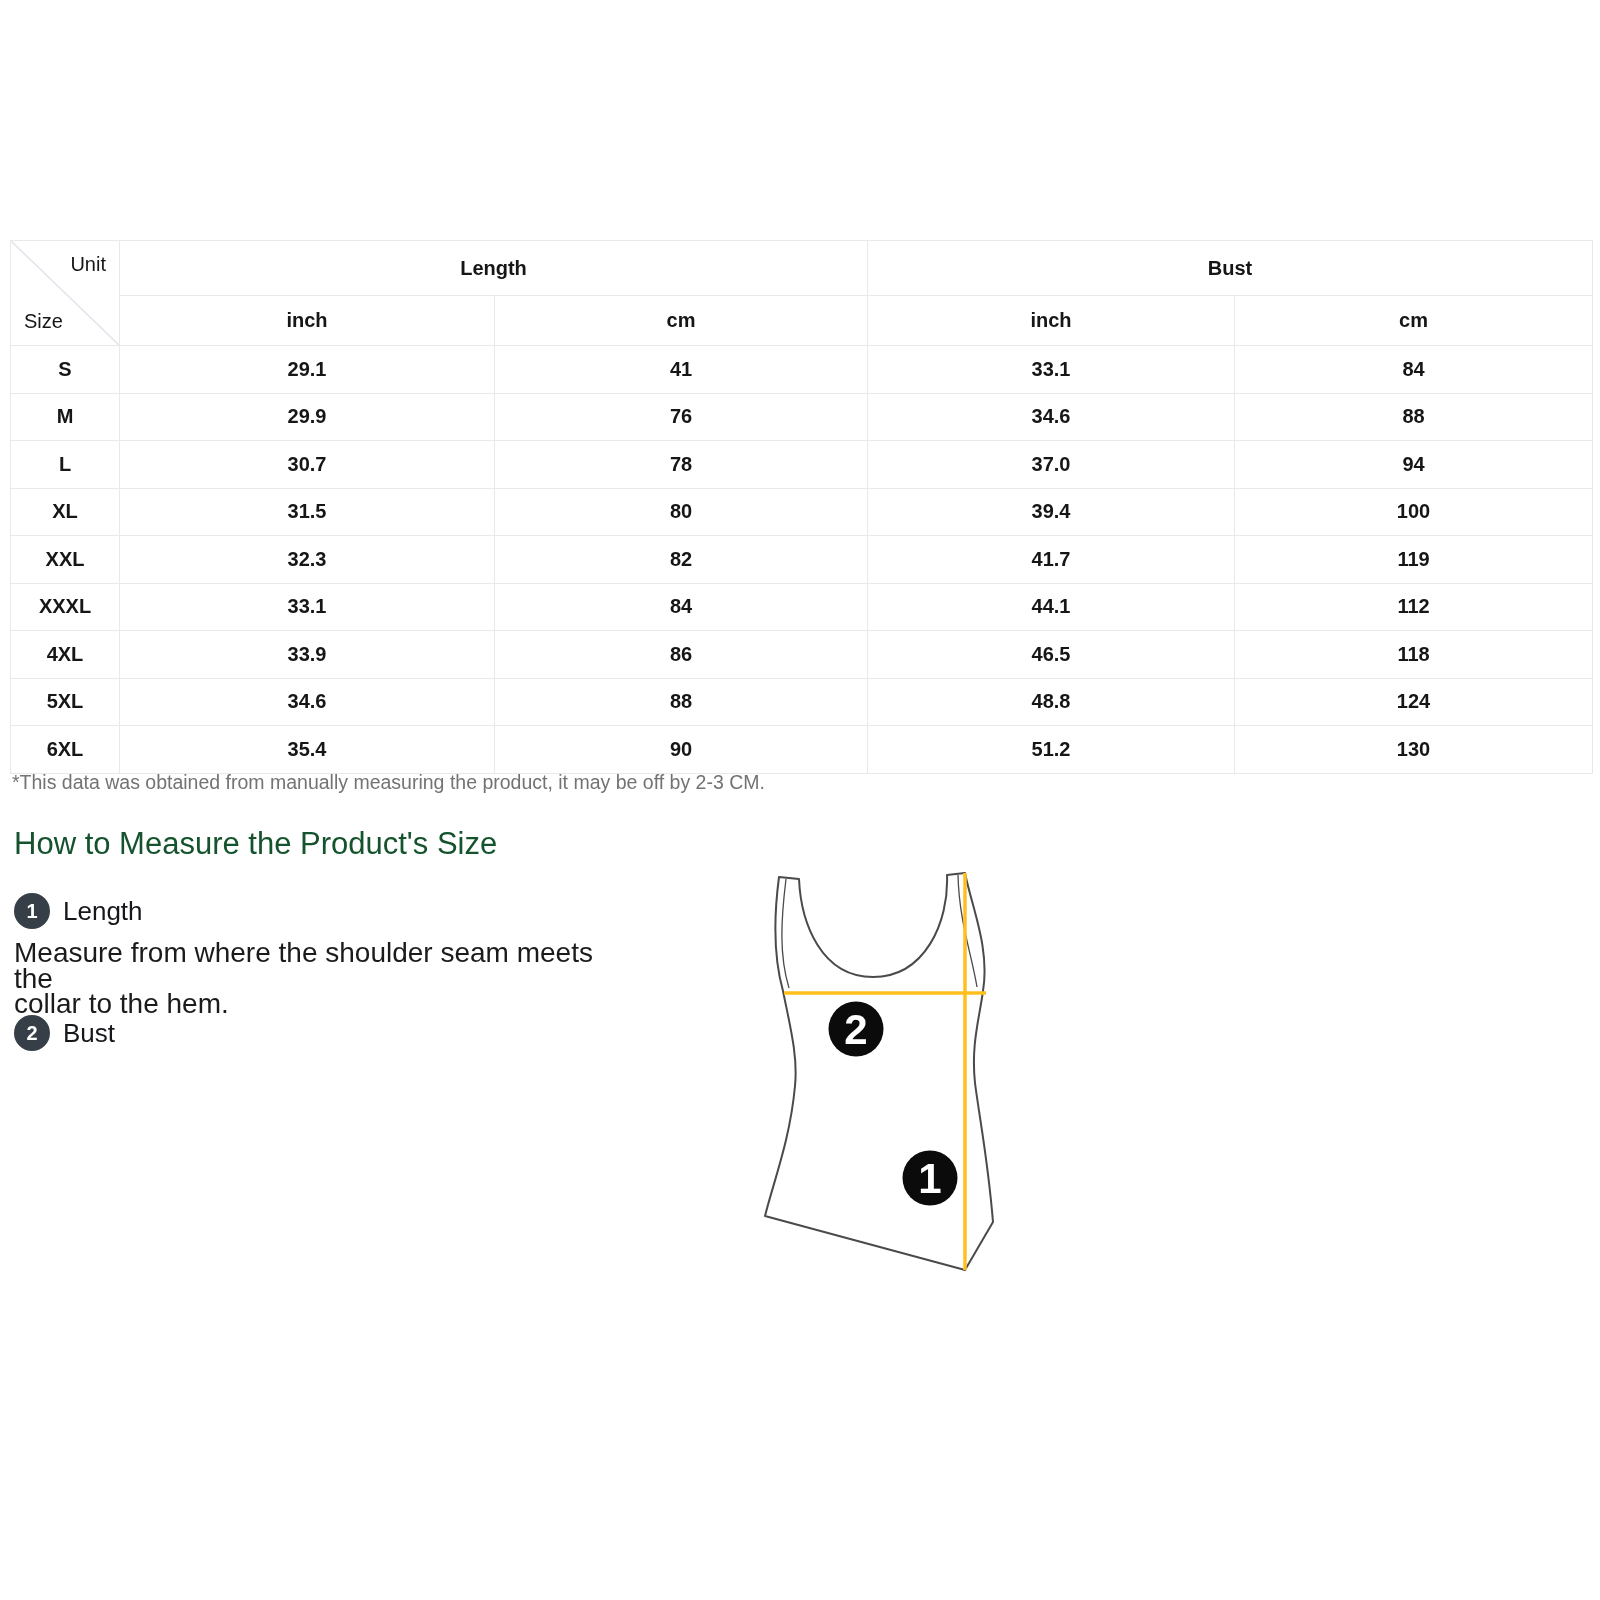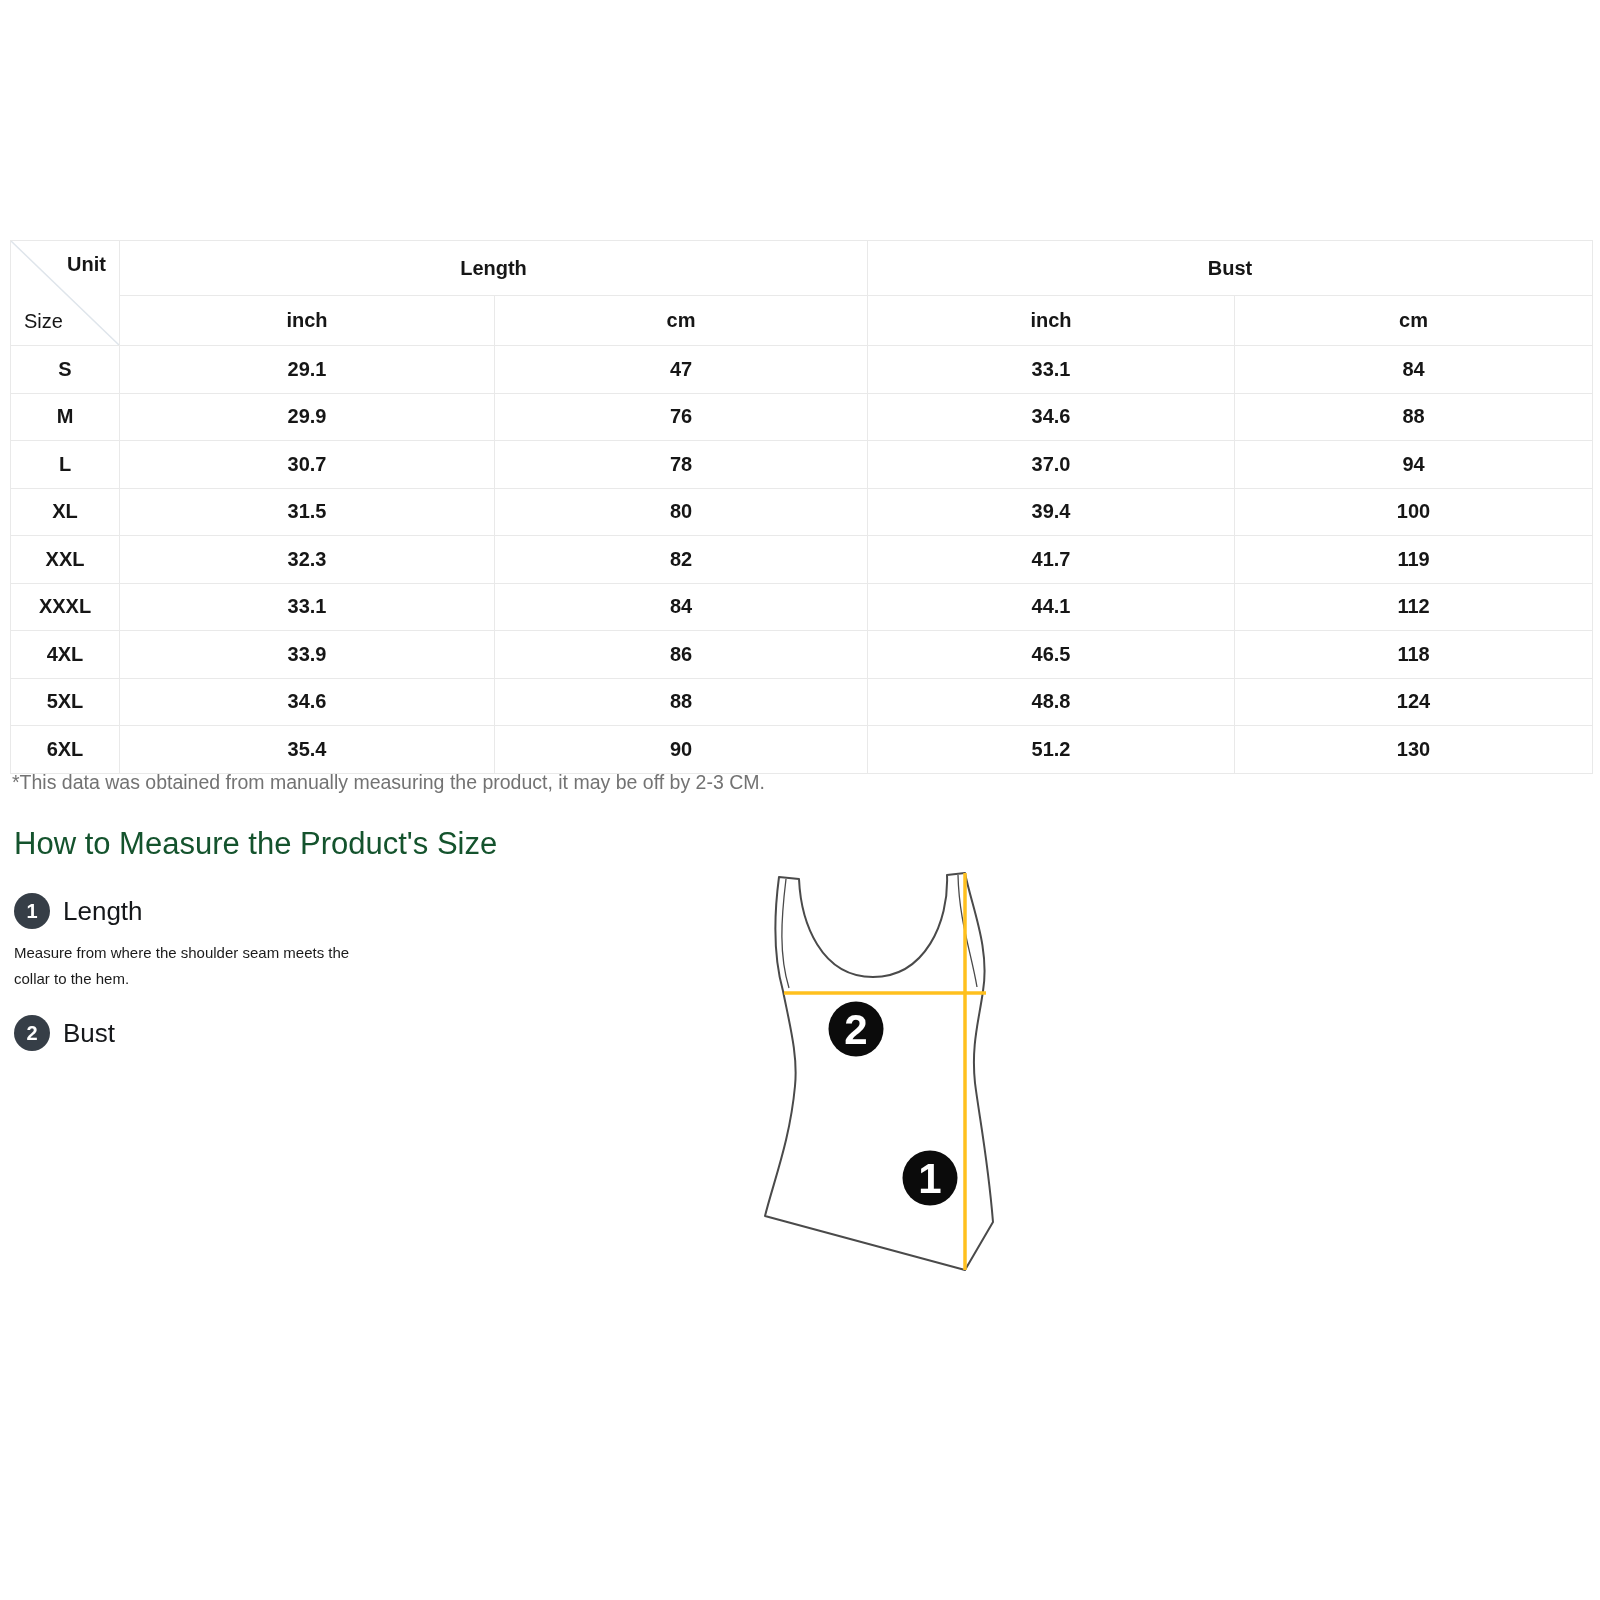--- a/index.html
+++ b/index.html
@@ -17,21 +17,21 @@
     border:1px solid #e9e9e9;text-align:center;vertical-align:middle;
     font-weight:bold;font-size:20px;color:#161616;padding:0;
     overflow:hidden;white-space:nowrap;
   }
   tr.group-row th{height:54px;}
   tr.unit-row th{height:49px;}
   tbody.data-rows td{height:46.5px;}
 
   td.corner-cell{position:relative;padding:0;}
   td.corner-cell .corner-diagonal{position:absolute;left:0;top:0;width:100%;height:100%;}
-  td.corner-cell .corner-top{position:absolute;top:12px;right:13px;font-weight:bold;font-size:20px;}
+  td.corner-cell .corner-top{position:absolute;top:12px;right:13px;font-weight:normal;font-size:20px;}
   td.corner-cell .corner-bottom{position:absolute;bottom:12px;left:13px;font-weight:normal;font-size:20px;}
 
   
   .footnote{
     position:absolute;left:12px;top:771px;font-size:19.5px;font-weight:400;color:#737373;
   }
 
   
   .guide-heading{
     position:absolute;left:14px;top:826px;font-size:31px;font-weight:400;color:#14532d;
@@ -41,21 +41,21 @@
   }
   .guide-item.item-1{top:892px;}
   .guide-item.item-2{top:1014px;}
   .badge{
     width:36px;height:36px;border-radius:50%;background:#363e47;color:#ffffff;
     display:flex;align-items:center;justify-content:center;
     font-size:20px;font-weight:bold;flex:0 0 auto;
   }
   .guide-item .item-label{font-size:26px;font-weight:400;color:#15171a;}
   .guide-desc{
-    position:absolute;left:14px;width:600px;font-size:15px;line-height:25.5px;
+    position:absolute;left:14px;width:600px;font-size:28px;line-height:25.5px;
     font-weight:400;color:#1b1b1b;white-space:pre-line;
   }
   .guide-desc.desc-1{top:940px;}
   .guide-desc.desc-2{top:1062px;}
 
   
   .diagram{position:absolute;left:700px;top:830px;width:350px;height:450px;}
 </style>
 </head>
 <body>
@@ -86,21 +86,21 @@
         <th>inch</th>
         <th>cm</th>
         <th>inch</th>
         <th>cm</th>
       </tr>
     </thead>
     <tbody class="data-rows">
       <tr>
         <td>S</td>
         <td>29.1</td>
-        <td>47</td>
+        <td>41</td>
         <td>33.1</td>
         <td>84</td>
       </tr>
       <tr>
         <td>M</td>
         <td>29.9</td>
         <td>76</td>
         <td>34.6</td>
         <td>88</td>
       </tr>

